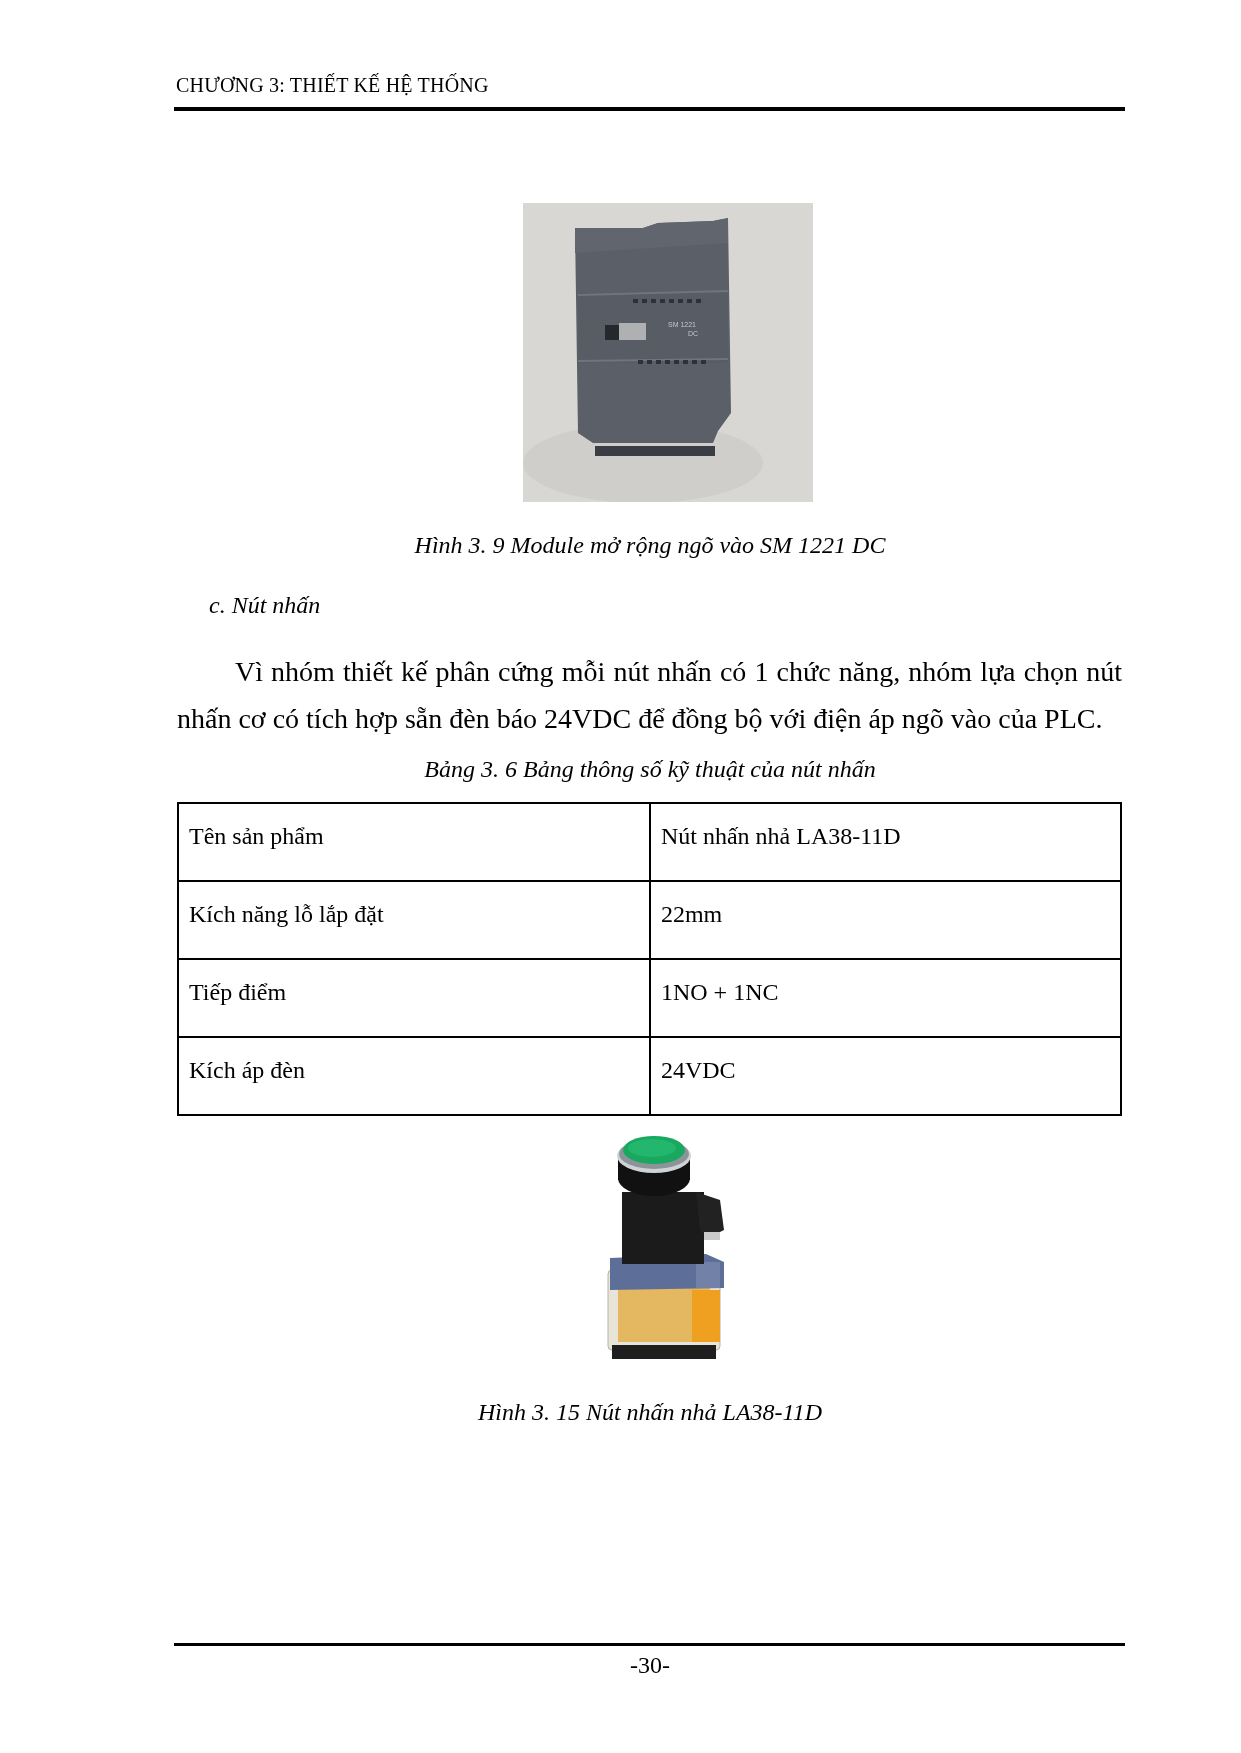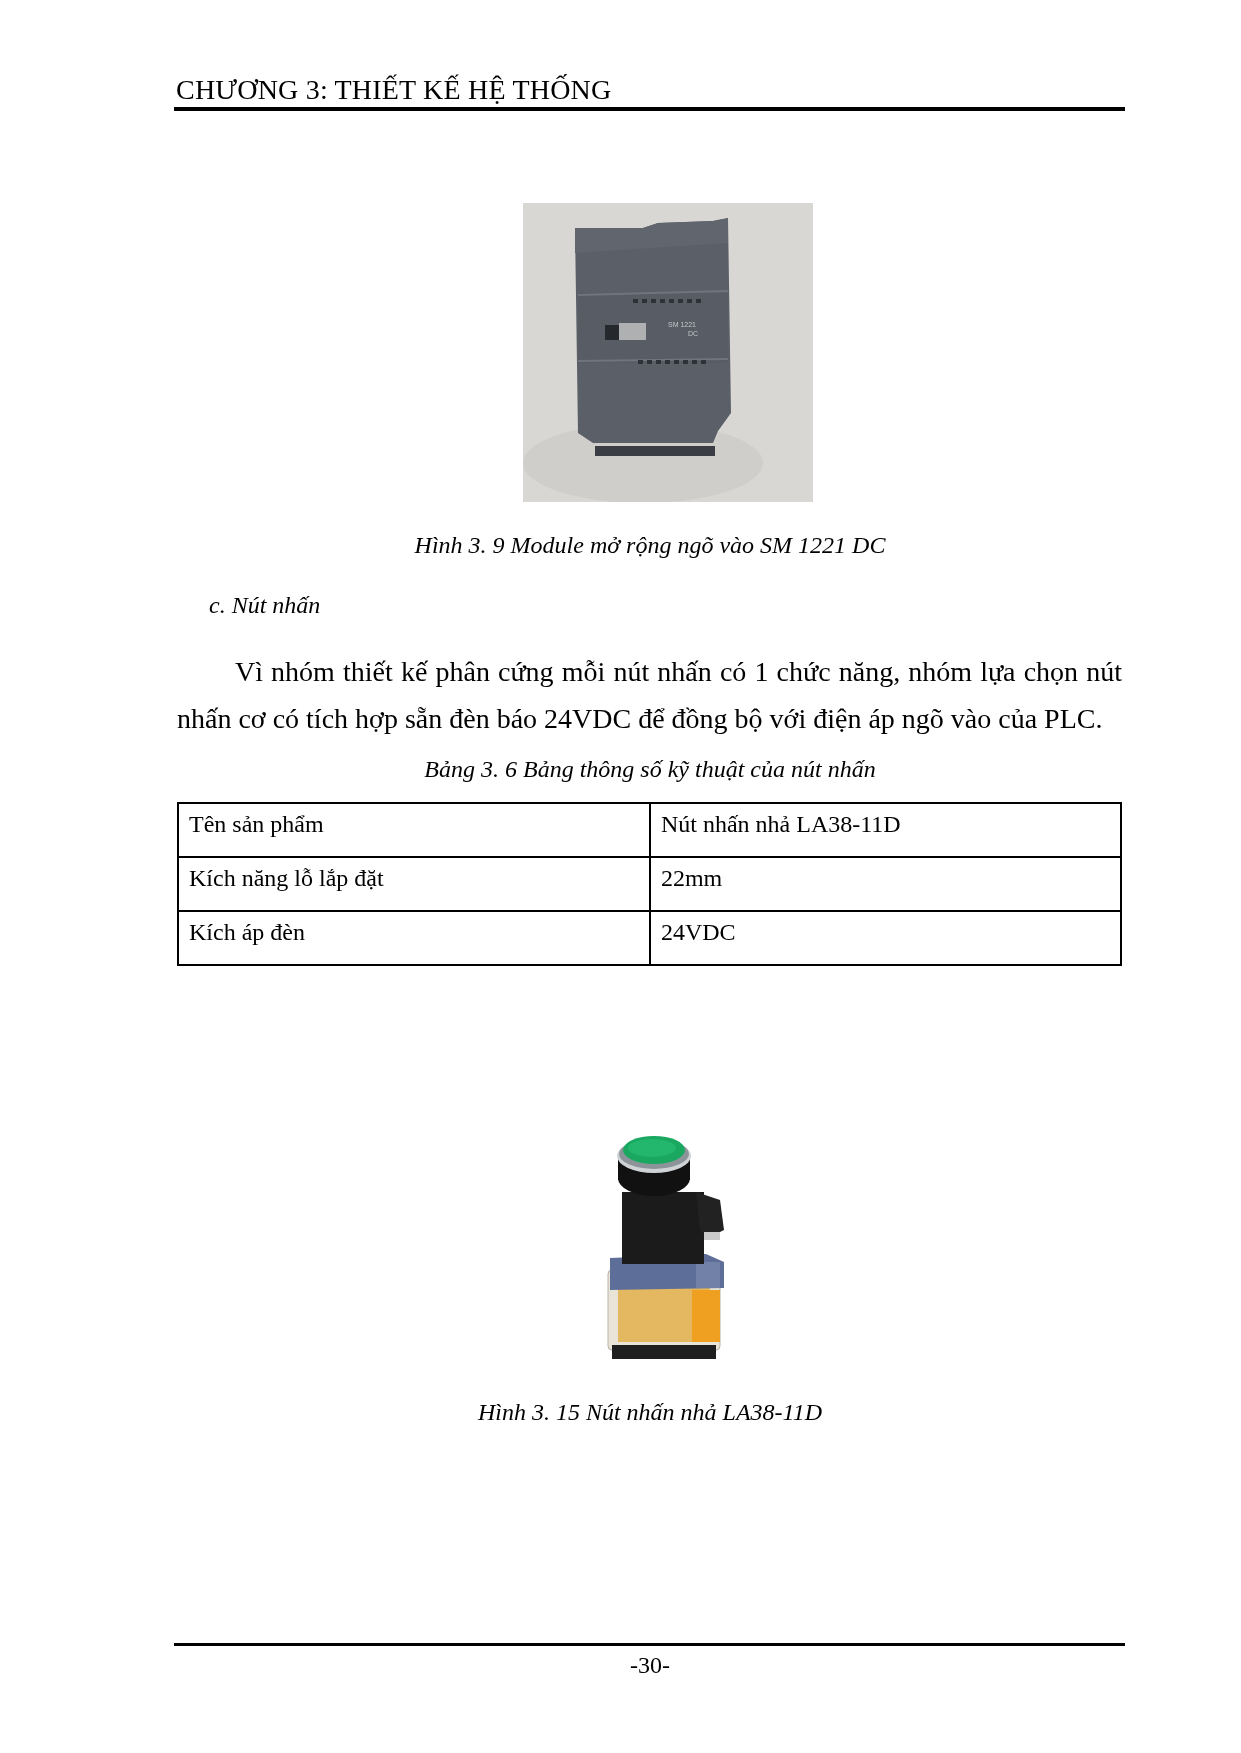--- a/index.html
+++ b/index.html
@@ -1,38 +1,38 @@
 <!DOCTYPE html>
 <html><head>
   <meta charset="utf-8">
   <style>
     html, body { margin: 0; padding: 0; background: #ffffff; }
     body { width: 1241px; height: 1753px; position: relative; overflow: hidden;
            font-family: "Liberation Serif", "DejaVu Serif", serif; color: #000; }
     .abs { position: absolute; }
 
-    .header-title { left: 176px; top: 74px; font-size: 28px; letter-spacing: 0.2px; white-space: nowrap; }
+    .header-title { left: 176px; top: 74px; font-size: 20px; letter-spacing: 0.2px; white-space: nowrap; }
     .header-rule { left: 174px; top: 107px; width: 951px; height: 4px; background: #000; }
 
     .figure1 { left: 523px; top: 203px; width: 290px; height: 299px; background: #d6d5d1; overflow: hidden; }
 
     .caption { font-size: 24px; white-space: nowrap; text-align: center; }
     .caption b { font-weight: normal; font-style: italic; }
     .caption i { }
     .caption1 { left: 0; width: 1300px; top: 532px; }
     .caption2 { left: 0; width: 1300px; top: 1399px; }
 
     .subhead { left: 177px; top: 592px; font-size: 24px; font-style: italic; white-space: nowrap; margin-left: 32px; }
 
     .para { left: 177px; top: 648px; width: 945px; font-size: 28px; line-height: 47px; text-align: justify; text-indent: 58px; }
 
     .table-caption { left: 0; width: 1300px; top: 756px; }
 
     .spec-table { left: 177px; top: 802px; width: 945px; border-collapse: collapse; font-size: 24px; }
-    .spec-table td { border: 2px solid #000; height: 44px; padding: 4px 10px; vertical-align: top; line-height: 32px; }
+    .spec-table td { border: 2px solid #000; height: 44px; padding: 16px 10px; vertical-align: top; line-height: 32px; }
     .spec-table td.c1 { width: 452px; }
     .spec-table td.c2 { width: 451px; }
 
     .figure2 { left: 596px; top: 1120px; width: 150px; height: 245px; }
 
     .footer-rule { left: 174px; top: 1643px; width: 951px; height: 3px; background: #000; }
     .page-number { left: 0; width: 1300px; top: 1652px; font-size: 24px; text-align: center; }
   </style>
 </head>
 <body>
@@ -91,20 +91,24 @@
   <tbody>
     <tr>
       <td class="c1">Tên sản phẩm</td>
       <td class="c2">Nút nhấn nhả LA38-11D</td>
     </tr>
     <tr>
       <td class="c1">Kích năng lỗ lắp đặt</td>
       <td class="c2">22mm</td>
     </tr>
     <tr>
+      <td class="c1">Tiếp điểm</td>
+      <td class="c2">1NO + 1NC</td>
+    </tr>
+    <tr>
       <td class="c1">Kích áp đèn</td>
       <td class="c2">24VDC</td>
     </tr>
   </tbody>
 </table>
 
 <div class="abs figure2">
   <svg width="150" height="245" viewBox="0 0 150 245">
 
     <rect x="12" y="150" width="112" height="80" rx="4" fill="#e9e4d8" stroke="#b8b2a4"></rect>

